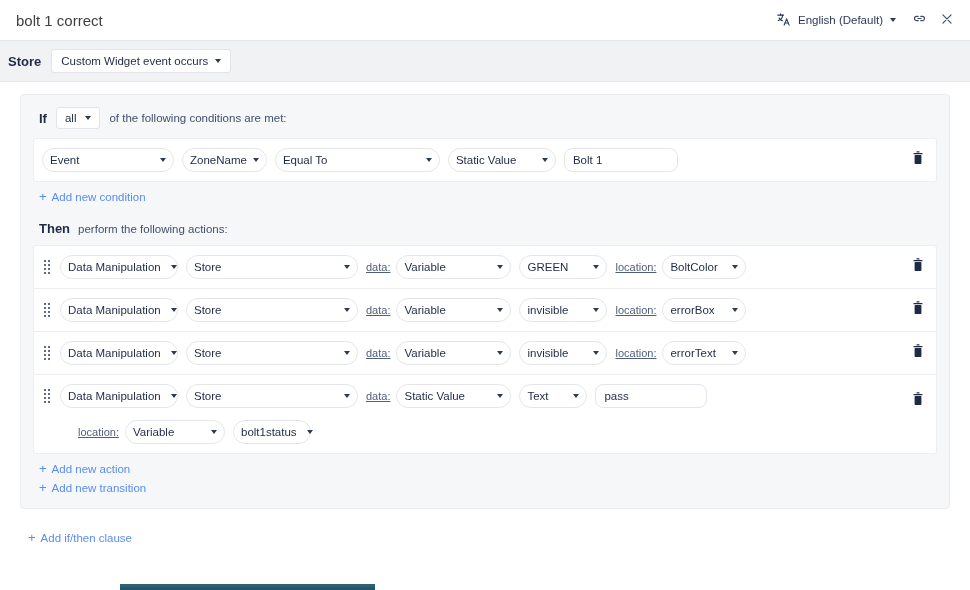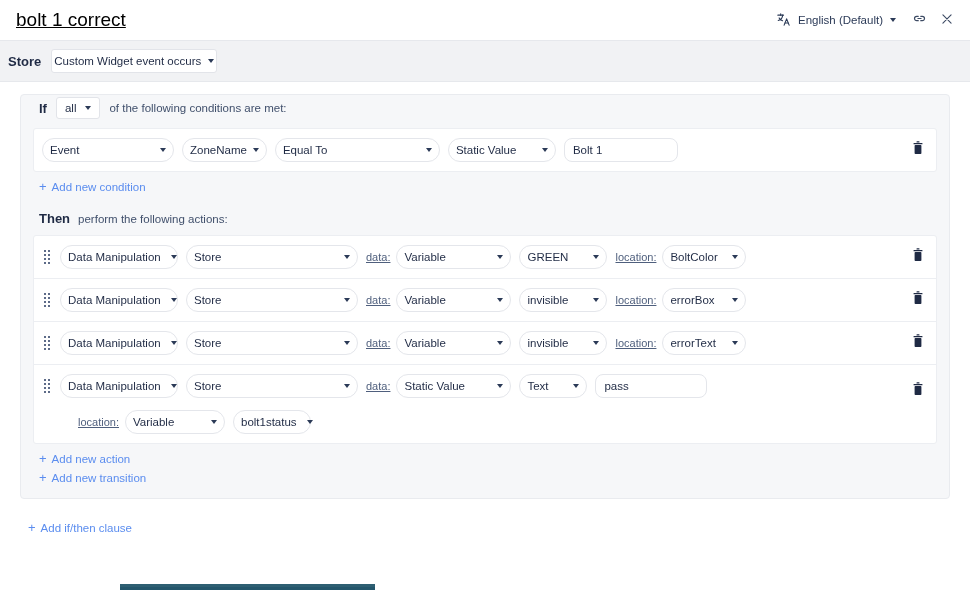--- a/index.html
+++ b/index.html
@@ -13,21 +13,21 @@
   .app { position: relative; width: 970px; height: 590px; background:#ffffff; }
 
   
   .titlebar {
     height: 41px; width: 100%;
     display: flex; align-items: center;
     background: #ffffff;
     border-bottom: 1px solid #e6e8ec;
     padding: 0 12px 0 16px;
   }
-  .doc-title { font-size: 19px; color: #000000; font-weight: 400; text-decoration: underline; }
+  .doc-title { font-size: 15px; color: #404040; font-weight: 400; }
   .titlebar-right { margin-left: auto; display: flex; align-items: flex-start; gap: 6px; }
   .lang-pill {
     display: flex; align-items: center; gap: 7px;
     font-size: 11.5px; color: #2b3a57;
     padding: 4px 6px; border-radius: 3px; cursor: pointer;
   }
   .icon-btn {
     width: 22px; height: 22px; display:flex; align-items:center; justify-content:center;
     color: #3c4a63; cursor: pointer; border-radius: 3px;
   }
@@ -37,33 +37,33 @@
   
   .whenbar {
     height: 41px; width: 100%;
     background: #f1f2f4;
     border-bottom: 1px solid #e6e8ec;
     display: flex; align-items: center; padding-left: 8px;
   }
   .when-label { font-size: 13px; font-weight: 700; color:#1f2a44; margin-right: 10px; }
   .when-select {
     background:#ffffff; border:1px solid #e2e4e9; border-radius:3px;
-    font-size: 11.5px; color:#1f2a44; padding: 5px 2px;
+    font-size: 11.5px; color:#1f2a44; padding: 5px 9px;
     display:flex; align-items:center; gap:7px; cursor:pointer;
   }
 
   
   .canvas { position:absolute; top:82px; left:0; right:0; bottom:45px; background:#ffffff; overflow:hidden; }
 
   .clause {
     margin: 12px 20px 0 20px;
     background:#f6f7f9;
     border:1px solid #e9ebef;
     border-radius:4px;
-    padding: 0 12px 12px 12px;
+    padding: 10px 12px 12px 12px;
   }
 
   .if-head { display:flex; align-items:center; gap:9px; padding: 2px 0 9px 6px; }
   .if-word { font-size: 13px; font-weight:700; color:#1f2a44; }
   .mini-select {
     background:#ffffff; border:1px solid #e2e4e9; border-radius:3px;
     font-size:11.5px; color:#1f2a44; padding:4px 8px;
     display:flex; align-items:center; gap:9px; cursor:pointer;
   }
   .head-note { font-size:11.5px; color:#41506c; }

